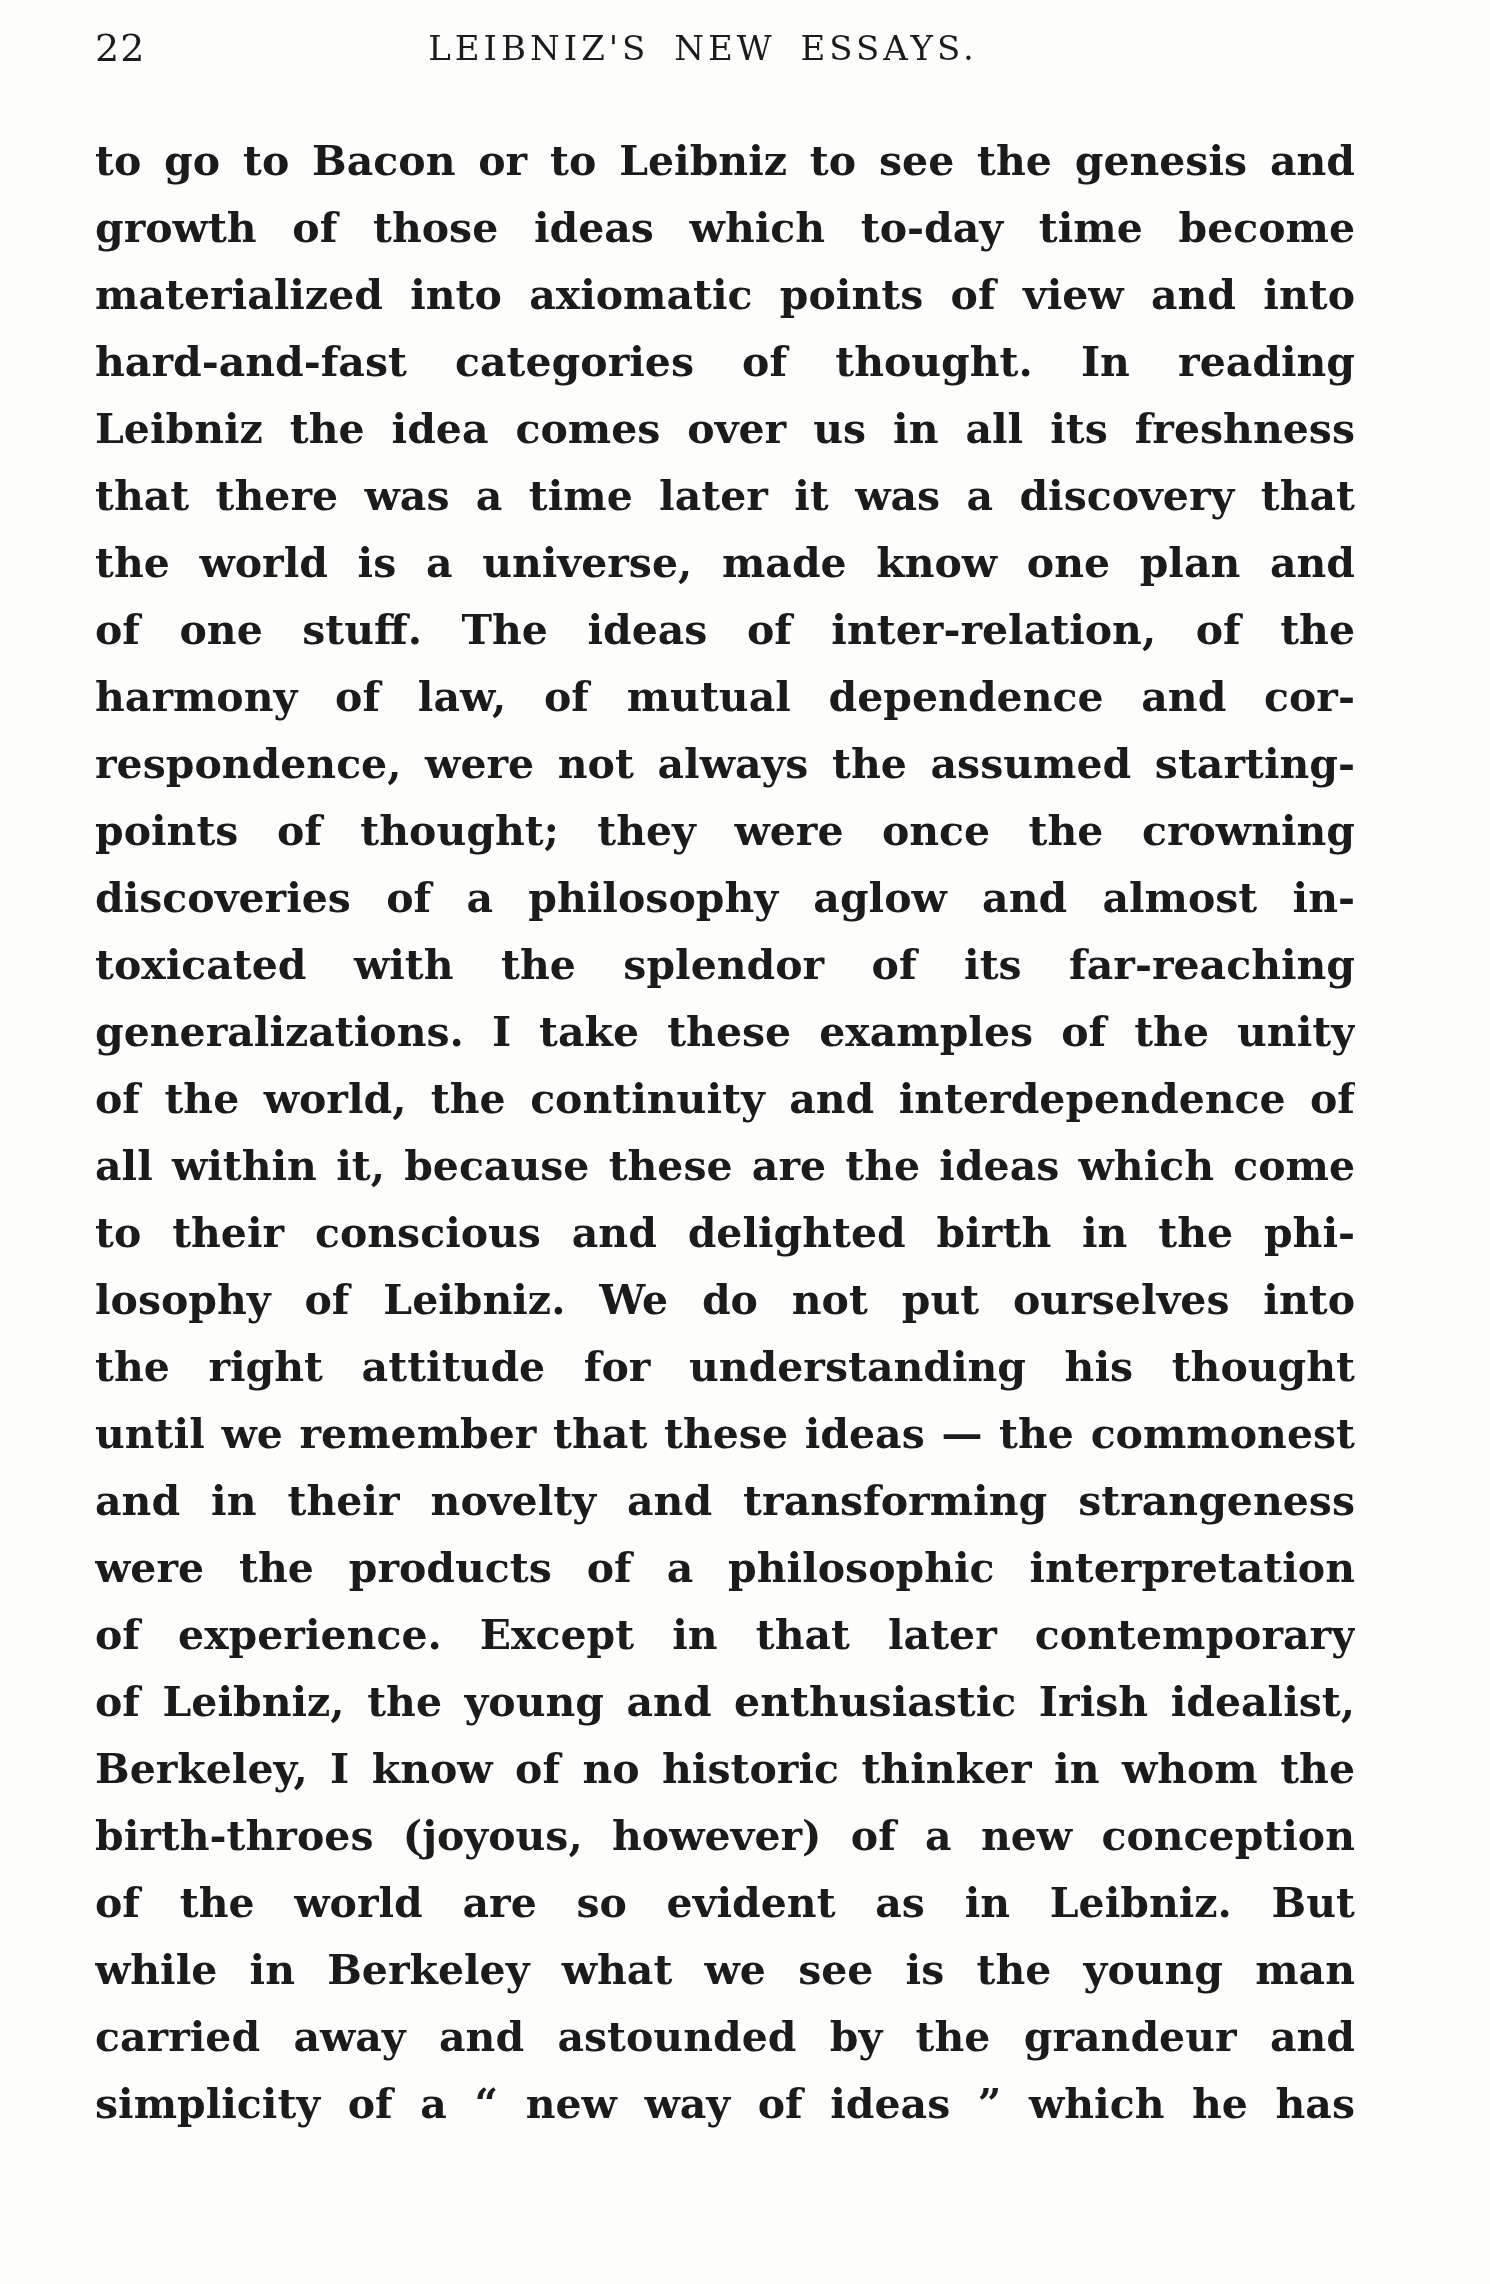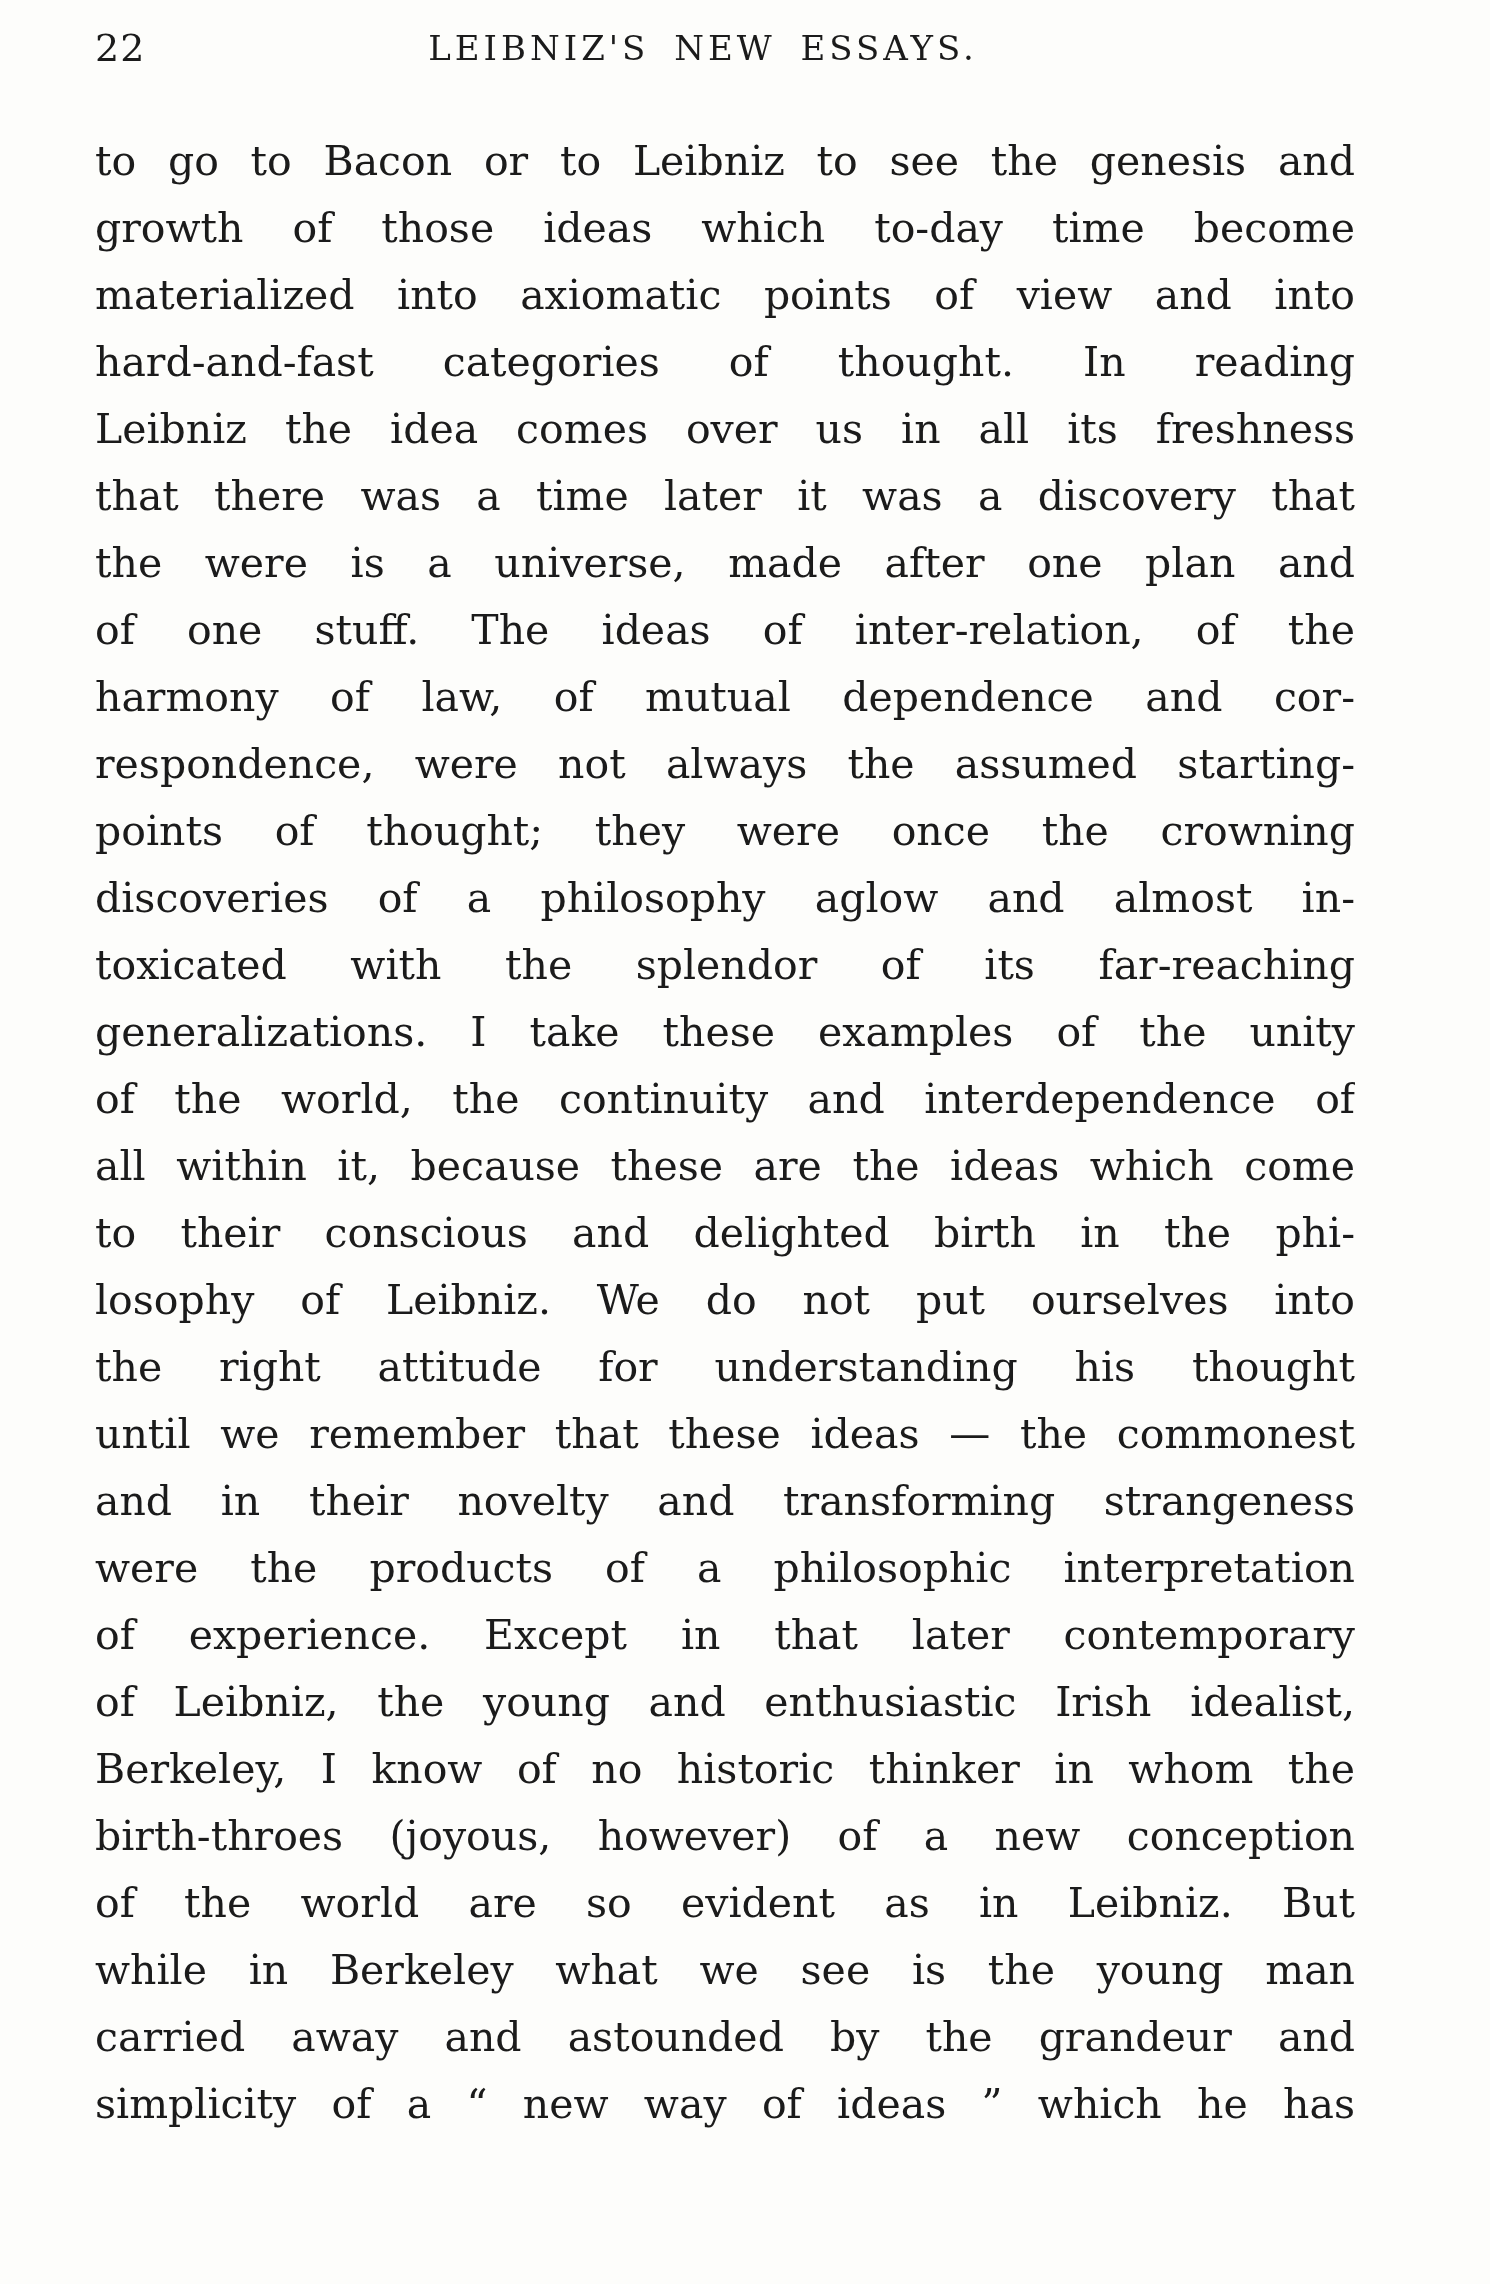--- a/index.html
+++ b/index.html
@@ -47,40 +47,40 @@
   .line {
     font-size: 41px;
     line-height: 67px;
     height: 67px;
     overflow: hidden;
     text-align: justify;
     text-align-last: justify;
     white-space: nowrap;
   }
   
-  .line { word-spacing: 2px; }
+  .line { word-spacing: 2px; font-weight: bold; }
 </style>
 </head>
 <body>
 
 <div class="page">
 
   <div class="running-head">
     <span class="page-number">22</span>
     <span class="head-title">LEIBNIZ'S NEW ESSAYS.</span>
   </div>
 
   <div class="body-text">
     <div class="line">to go to Bacon or to Leibniz to see the genesis and</div>
     <div class="line">growth of those ideas which to-day time become</div>
     <div class="line">materialized into axiomatic points of view and into</div>
     <div class="line">hard-and-fast categories of thought. In reading</div>
     <div class="line">Leibniz the idea comes over us in all its freshness</div>
     <div class="line">that there was a time later it was a discovery that</div>
-    <div class="line">the were is a universe, made after one plan and</div>
+    <div class="line">the world is a universe, made know one plan and</div>
     <div class="line">of one stuff. The ideas of inter-relation, of the</div>
     <div class="line">harmony of law, of mutual dependence and cor-</div>
     <div class="line">respondence, were not always the assumed starting-</div>
     <div class="line">points of thought; they were once the crowning</div>
     <div class="line">discoveries of a philosophy aglow and almost in-</div>
     <div class="line">toxicated with the splendor of its far-reaching</div>
     <div class="line">generalizations. I take these examples of the unity</div>
     <div class="line">of the world, the continuity and interdependence of</div>
     <div class="line">all within it, because these are the ideas which come</div>
     <div class="line">to their conscious and delighted birth in the phi-</div>

